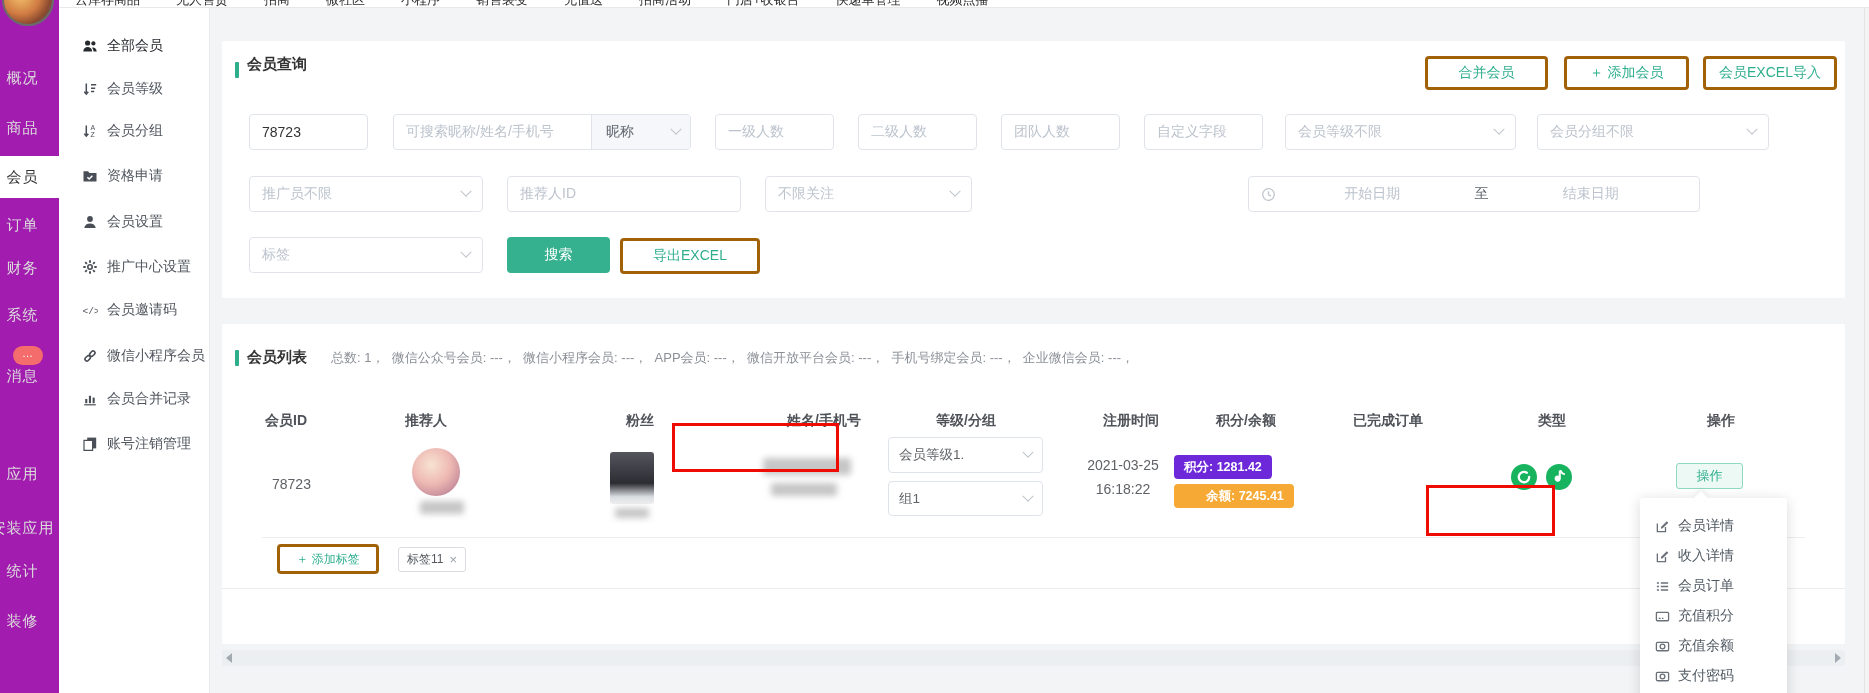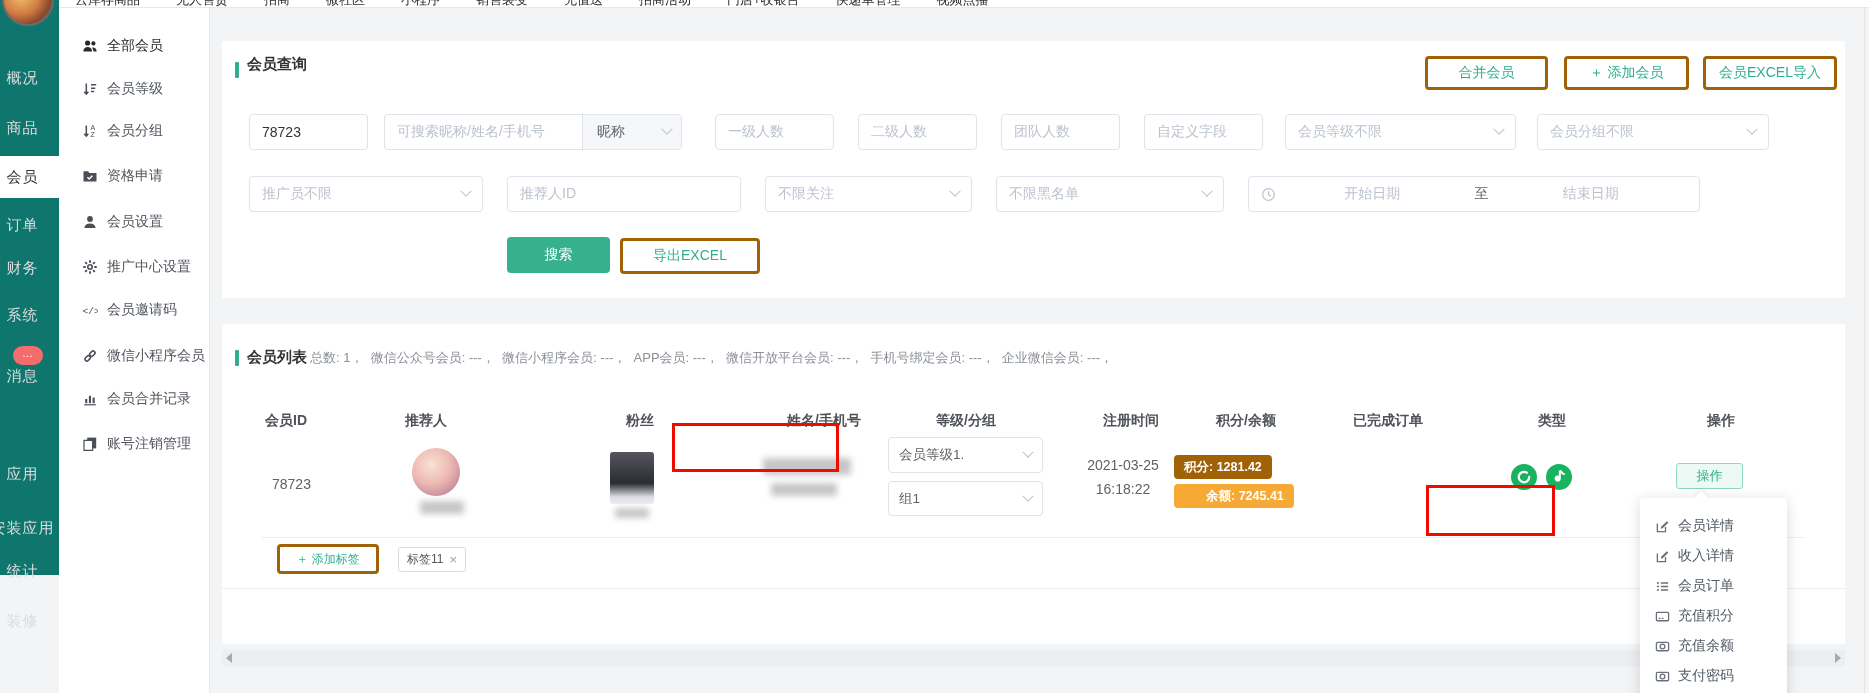--- a/index.html
+++ b/index.html
@@ -8,21 +8,21 @@
   .stage { position:relative; width:1869px; height:693px; overflow:hidden; }
 
   
   .topbar { position:absolute; left:59px; top:0; right:0; height:8px; background:#fff;
     border-bottom:1px solid #e8e8e8; overflow:hidden; z-index:5; }
   .topbar-inner { display:flex; gap:36px; padding-left:16px; margin-top:-9px;
     white-space:nowrap; }
   .tb-item { font-size:13px; color:#2b2b2b; }
 
   
-  .rail { position:absolute; left:0; top:0; width:59px; height:575px; background:#0f766e; z-index:6; }
+  .rail { position:absolute; left:0; top:0; width:59px; height:693px; background:#a21caf; z-index:6; }
   .rail-avatar { position:absolute; left:2px; top:-26px; width:52px; height:52px; border-radius:50%;
     background:radial-gradient(circle at 35% 40%, #f3c36b 0%, #d07b43 45%, #8a4a2e 70%, #41639b 100%);
     border:2px solid #6b6b6b; }
   .rail-item { position:absolute; left:0; width:59px; text-align:center; font-size:15px;
     color:#dcdcdc; letter-spacing:1px; white-space:nowrap; line-height:20px; }
   .rail-item span { display:inline-block; margin-left:-14px; }
   .rail-item.active { background:#fff; color:#333; width:59px; padding:11px 0; }
   .rail-item.active span { margin-left:-14px; }
   .rail-badge { position:absolute; left:27px; top:-20px; width:30px; height:19px; border-radius:10px;
     background:#f56c6c; color:#fff; font-size:11px; line-height:15px; text-align:center; }
@@ -65,38 +65,38 @@
   .btn-outline { position:absolute; height:34px; border:3px solid #a16207; border-radius:4px;
     background:#fff; color:#2fae8e; font-size:14px; display:flex; align-items:center;
     justify-content:center; cursor:pointer; }
   .btn-solid { position:absolute; height:36px; border-radius:4px; background:#35b18f; color:#fff;
     font-size:14px; display:flex; align-items:center; justify-content:center; cursor:pointer; }
   .btn-outline.small { height:30px; font-size:12px; }
 
   
   .list-head { position:absolute; left:13px; top:24px; display:flex; align-items:center; }
   .list-head .tb { width:4px; height:16px; background:#2fae8e; border-radius:1px; margin-right:8px; }
-  .list-head .lt { font-size:15px; font-weight:bold; color:#333; margin-right:3px; }
+  .list-head .lt { font-size:15px; font-weight:bold; color:#333; margin-right:24px; }
   .list-head .stats { font-size:13px; color:#8b9097; white-space:pre; }
 
   .th { position:absolute; top:88px; font-size:14px; color:#4f5359; font-weight:bold; }
   .td-text { position:absolute; font-size:14px; color:#5f6266; }
 
   .avatar-round { position:absolute; width:48px; height:48px; border-radius:50%;
     background:radial-gradient(circle at 40% 35%, #f7e3d3 0%, #eeb9b3 45%, #c9909c 75%, #a37486 100%); }
   .avatar-sq { position:absolute; width:44px; height:52px; border-radius:3px; overflow:hidden;
     background:linear-gradient(180deg,#55555e 0%, #2c2c33 60%, #d8dce1 86%, #efefef 100%); }
   .blurpatch { position:absolute; background:#c6c6c6; filter:blur(3px); border-radius:2px; }
 
   .rowsel { position:absolute; height:36px; border:1px solid #dfe3ea; border-radius:4px; background:#fff;
     display:flex; align-items:center; padding:0 10px; font-size:13.5px; color:#5f6266; }
 
   .badge { display:flex; align-items:center; height:24px; padding:0 10px; border-radius:4px;
     color:#fff; font-size:12.5px; font-weight:bold; white-space:nowrap; width:max-content; }
-  .badge.green { background:#a16207; }
+  .badge.green { background:#6d28d9; }
   .badge.orange { background:#f6a935;padding-left:32px; }
   .badge-stack { position:absolute; display:flex; flex-direction:column; gap:5px; }
 
   .typeicons { position:absolute; display:flex; gap:9px; }
 
   .btn-action { position:absolute; width:67px; height:26px; background:#ecf9f4; border:1px solid #8fd8c2;
     border-radius:3px; color:#2fae8e; font-size:13px; display:flex; align-items:center;
     justify-content:center; cursor:pointer; }
 
   .rowline { position:absolute; left:40px; right:40px; border-top:1px solid #ededed; }
@@ -256,21 +256,21 @@
       <span class="tbar" style="left:13px; top:21px"></span>
       <span class="ctitle" style="left:25px; top:14px">会员查询</span>
 
       <div class="btn-outline" style="right:297px; top:15px; width:123px">合并会员</div>
       <div class="btn-outline" style="right:156px; top:15px; width:125px">＋ 添加会员</div>
       <div class="btn-outline" style="right:8px; top:15px; width:134px">会员EXCEL导入</div>
 
       <div class="input" style="left:27px; top:73px; width:119px">
           <span>78723</span>
         </div>
-      <div class="combo" style="left:162px; top:73px; width:298px">
+      <div class="combo" style="left:171px; top:73px; width:298px">
         <div class="cinput">
             <span class="ph">可搜索昵称/姓名/手机号</span>
           </div>
         <div class="csel">
             <span>昵称</span>
             <span class="chev"></span>
           </div>
       </div>
       <div class="input" style="left:493px; top:73px; width:119px">
           <span class="ph">一级人数</span>
@@ -297,34 +297,34 @@
           <span class="ph">推广员不限</span>
           <span class="chev"></span>
         </div>
       <div class="input" style="left:285px; top:135px; width:234px">
           <span class="ph">推荐人ID</span>
         </div>
       <div class="selectbox" style="left:543px; top:135px; width:207px">
           <span class="ph">不限关注</span>
           <span class="chev"></span>
         </div>
-      <div class="selectbox" style="left:774px; top:135px; width:228px">
-          <span class="ph">不限黑名单</span>
-          <span class="chev"></span>
-        </div>
       <div class="datebox" style="left:1026px; top:135px; width:452px">
         <svg width="15" height="15" viewBox="0 0 15 15" fill="none" stroke="#c0c4cc" stroke-width="1.3">
             <circle cx="7.5" cy="7.5" r="5.8"></circle>
             <path d="M7.5 4.2v3.5l2.4 1.4"></path>
           </svg>
         <span class="dseg">开始日期</span>
         <span class="dsep">至</span>
         <span class="dseg">结束日期</span>
       </div>
 
+      <div class="selectbox" style="left:27px; top:196px; width:234px">
+          <span class="ph">标签</span>
+          <span class="chev"></span>
+        </div>
       <div class="btn-solid" style="left:285px; top:196px; width:103px">搜索</div>
       <div class="btn-outline" style="left:398px; top:197px; width:140px; height:36px">导出EXCEL</div>
     </div>
 
     <div class="card card2">
       <div class="list-head">
         <span class="tb"></span>
         <span class="lt">会员列表</span>
         <span class="stats">总数: 1，  微信公众号会员: ---，  微信小程序会员: ---，  APP会员: ---，  微信开放平台会员: ---，  手机号绑定会员: ---，  企业微信会员: ---，</span>
       </div>

